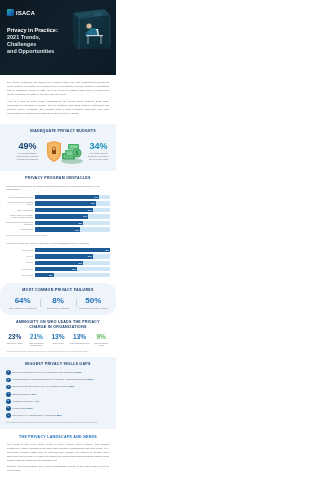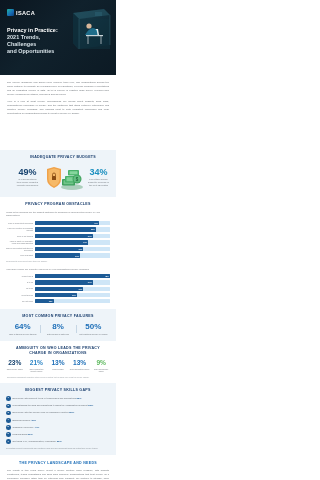--- a/index.html
+++ b/index.html
@@ -60,21 +60,20 @@
     text-transform: uppercase;
     margin: 0 6px 4px 6px;
   }
   .sec-head.blue { color: #1e6fb8; }
 
   
   .budget {
     background: #eef4f9;
     padding: 5px 6px 6px 16px;
     position: relative;
-    margin-top: 26px;
   }
   .budget-row {
     display: flex; align-items: center; justify-content: space-between;
     margin-top: 2px;
   }
   .stat-col { width: 27px; text-align: center; }
   .stat-big {
     font-size: 9px; font-weight: bold; color: #17436f; line-height: 1;
   }
   .stat-big.teal { color: #1b8fbf; }
@@ -109,21 +108,21 @@
     position: absolute; right: 1.2px; top: 50%;
     transform: translateY(-50%);
     font-size: 1.9px; color: #ffffff; font-weight: bold;
   }
   .chart-note {
     font-size: 1.9px; color: #9aa0a6; margin-top: 2px; line-height: 1.4;
   }
 
   
   .failures {
-    background: #eef4f9; padding: 5px 5px 6px 5px;
+    background: #eef4f9; padding: 5px 5px 6px 5px; border-radius: 11px;
   }
   .fail-row { display: flex; margin-top: 2px; }
   .fail-cell {
     flex: 1; text-align: center; padding: 0 2px;
     position: relative;
   }
   .fail-cell + .fail-cell::before {
     content: ""; position: absolute; left: 0; top: 2px; bottom: 2px;
     width: 0.5px; background: #c6d6e4;
   }

